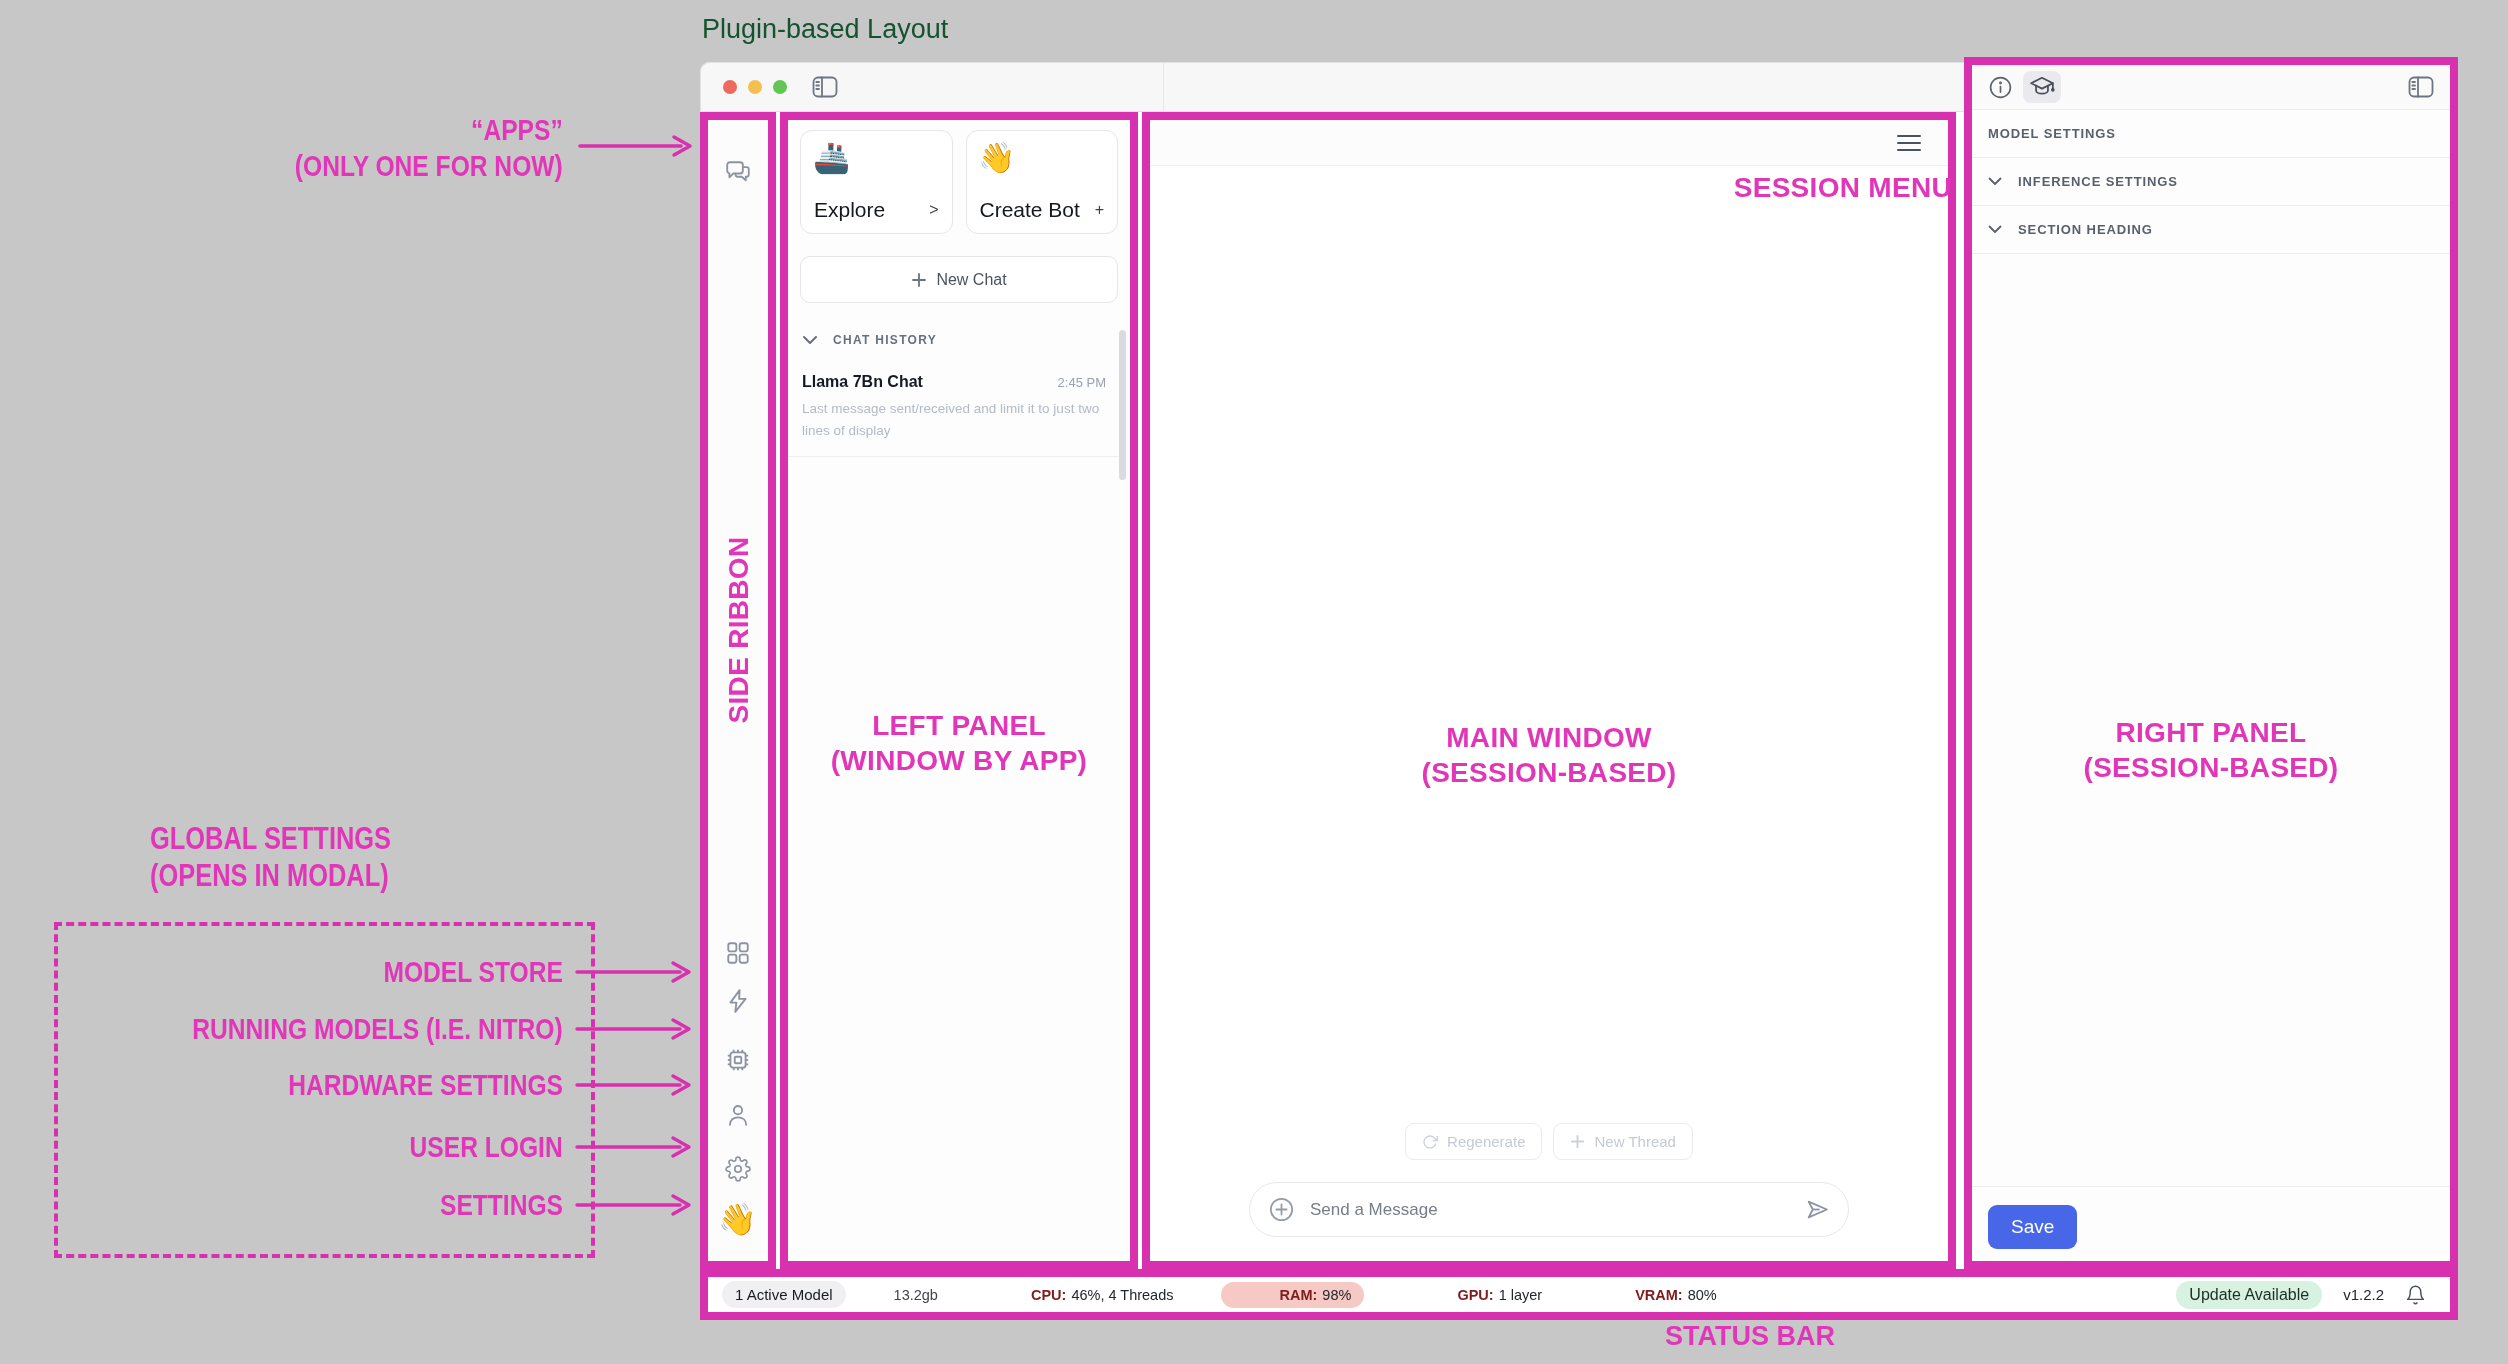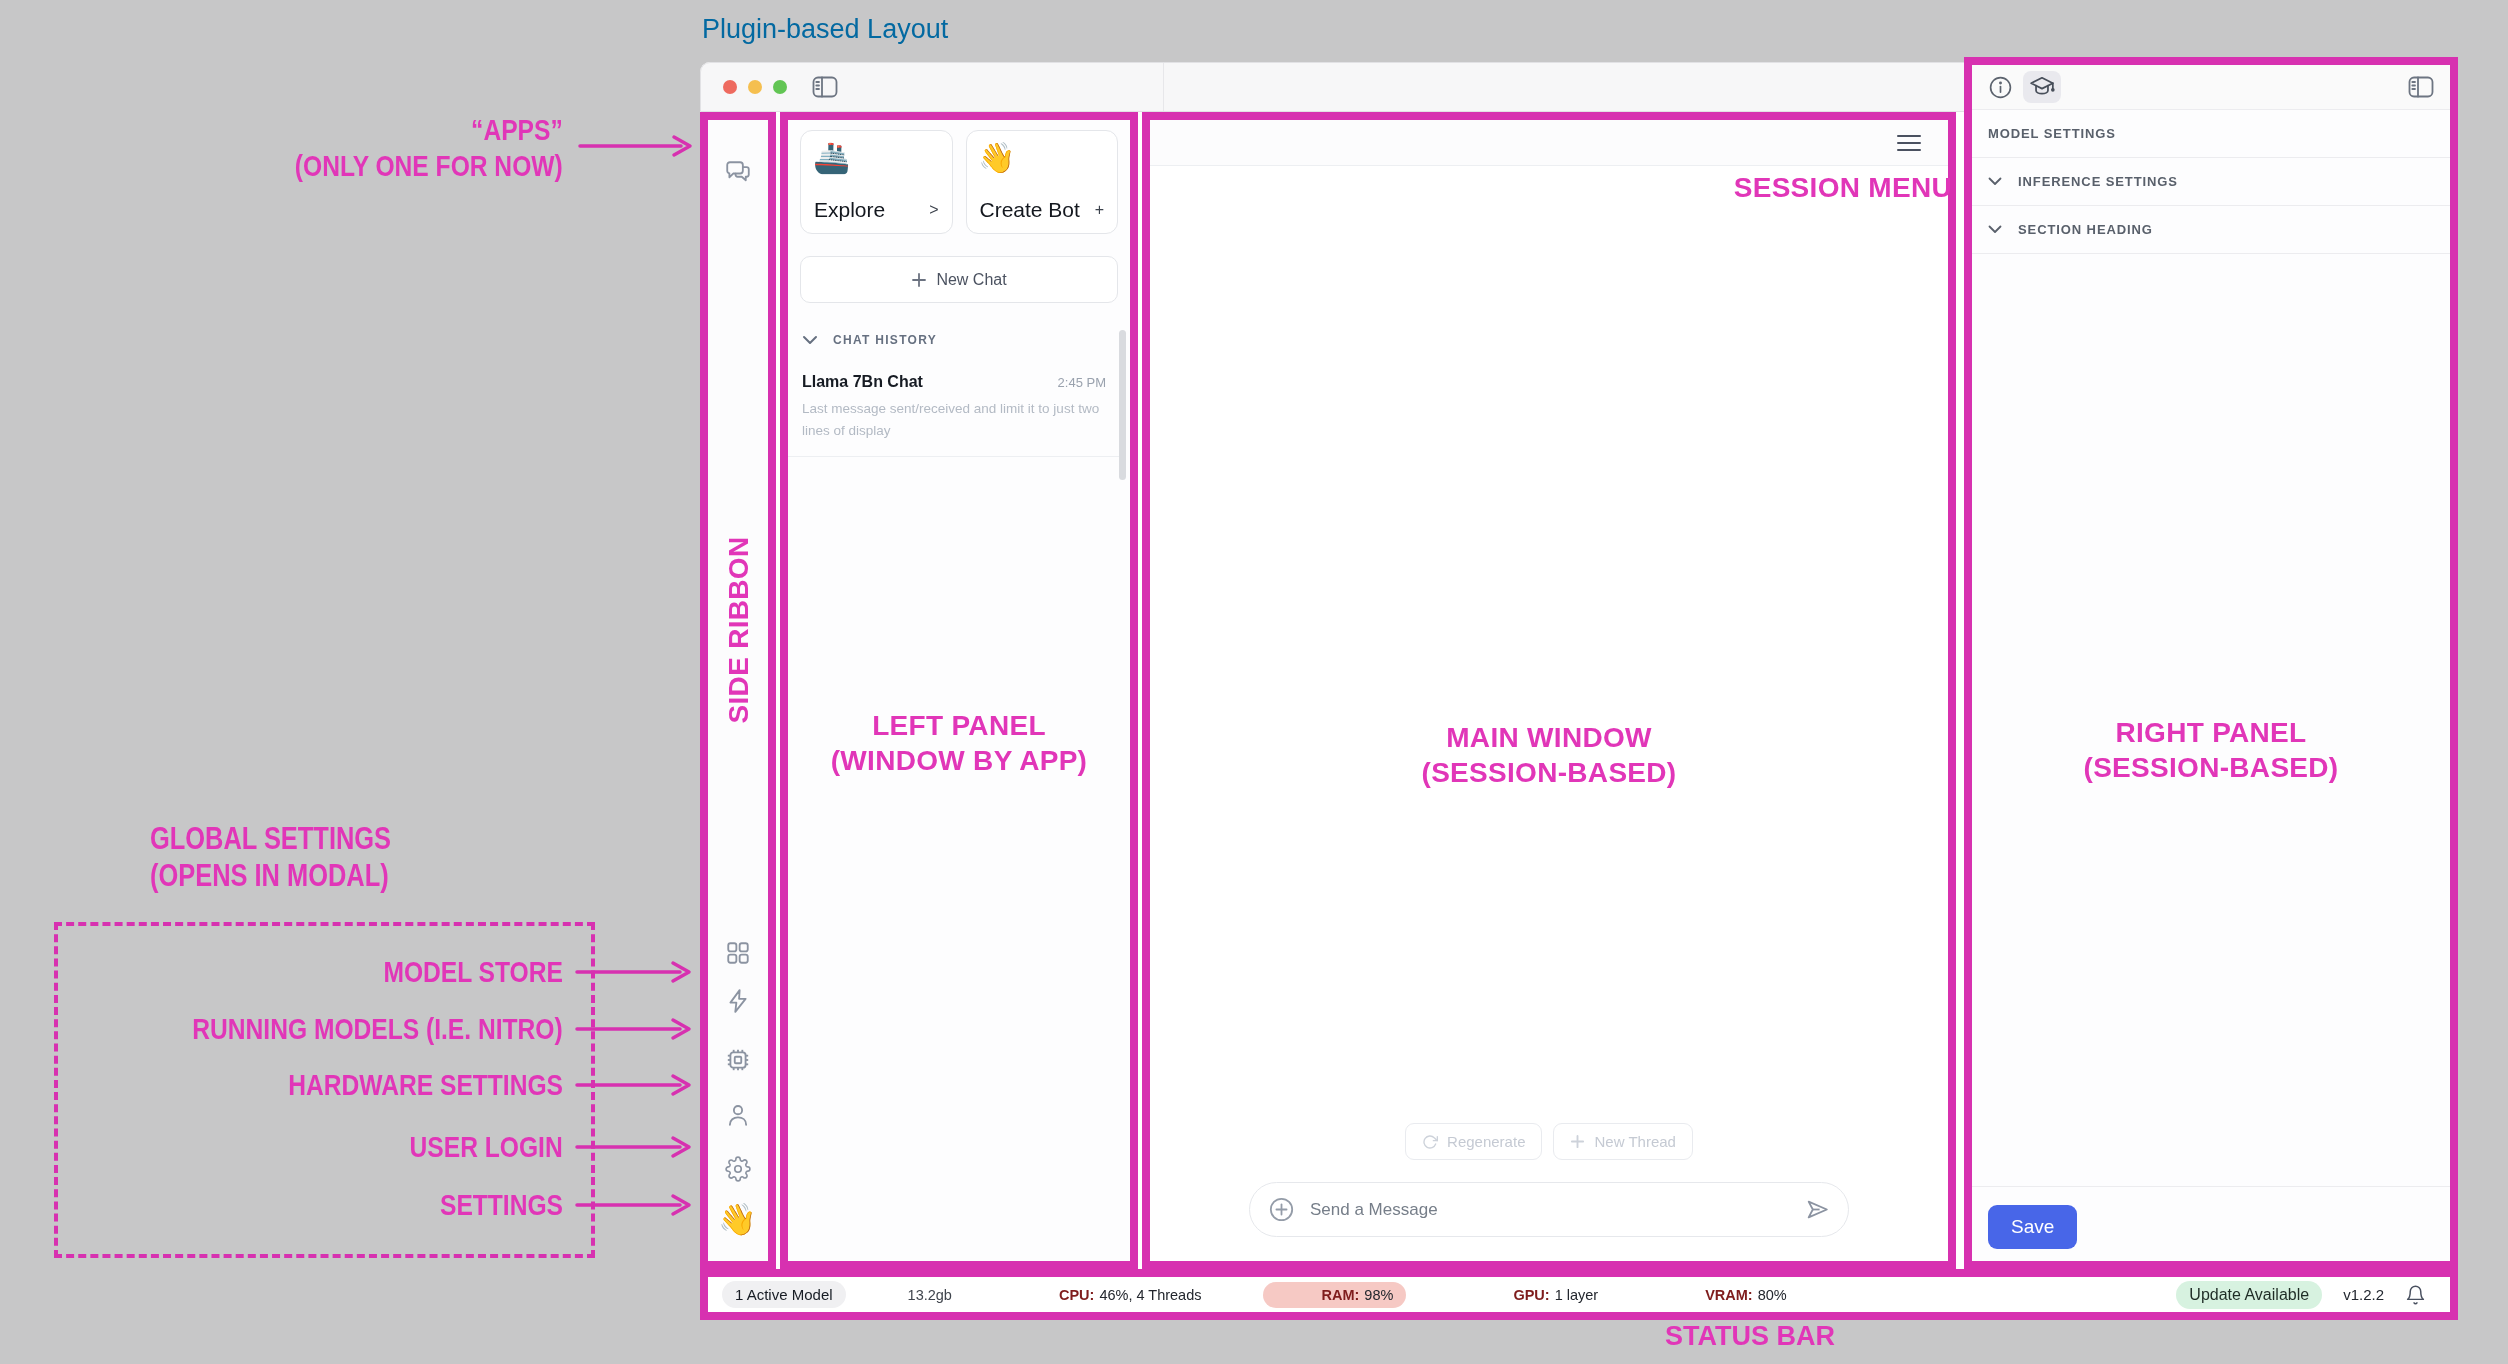--- a/index.html
+++ b/index.html
@@ -9,21 +9,21 @@
     --gray-icon:#8b93a1;
     --dark-icon:#5c636e;
   }
   *{box-sizing:border-box;}
   body{margin:0;background:#c7c7c8;font-family:"Liberation Sans",sans-serif;}
   #canvas{position:relative;width:2508px;height:1364px;background:#c7c7c8;overflow:hidden;}
 
   
   #backing{position:absolute;left:700px;top:62px;width:1758px;height:1258px;background:#ffffff;border-radius:10px 10px 0 0;z-index:1;}
   #titlebar{position:absolute;left:700px;top:62px;width:1758px;height:50px;background:#f7f7f8;border:1px solid #e2e2e5;border-radius:10px 10px 0 0;z-index:2;display:flex;align-items:center;}
-  #page-title{position:absolute;left:702px;top:14px;font-size:27px;color:#0369a1;z-index:2;}
+  #page-title{position:absolute;left:702px;top:14px;font-size:27px;color:#14532d;z-index:2;}
   .tl{width:14px;height:14px;border-radius:50%;margin-right:11px;}
   .tl.red{background:#ee6a5f;margin-left:22px;}
   .tl.yel{background:#f5bf4f;}
   .tl.grn{background:#62c554;}
   .tb-divider{position:absolute;left:462px;top:0;width:1px;height:48px;background:#e7e7ea;}
 
   
   .box{position:absolute;border:8px solid var(--mag);z-index:3;}
   #ribbon-box{left:700px;top:112px;width:76px;height:1157px;background:#fcfcfd;}
   #left-box{left:780px;top:112px;width:358px;height:1157px;background:#fdfdfe;}
@@ -67,21 +67,21 @@
   .icon-btn.selected{background:#e9e9ee;border-radius:8px;padding:4px 6px;}
   .rp-row{position:absolute;left:0;right:0;height:48px;border-bottom:1px solid #ececef;display:flex;align-items:center;padding:0 16px;gap:16px;color:#59606b;}
   .rp-row .rp-text{font-size:13px;font-weight:bold;letter-spacing:0.9px;}
   #rp-sec-title{top:45px;}
   #rp-row-0{top:93px;cursor:pointer;}
   #rp-row-1{top:141px;cursor:pointer;}
   #rp-divider{position:absolute;left:0;right:0;bottom:74px;height:1px;background:#ececef;}
   #save-btn{position:absolute;left:16px;bottom:12px;background:#4866e8;color:#fff;font-size:19px;border:none;border-radius:9px;padding:11px 23px;cursor:pointer;font-family:"Liberation Sans",sans-serif;}
 
   
-  #status-inner{position:absolute;inset:0;display:flex;align-items:center;padding:0 24px 0 14px;gap:62px;font-size:14.5px;color:#23272e;white-space:nowrap;}
+  #status-inner{position:absolute;inset:0;display:flex;align-items:center;padding:0 24px 0 14px;gap:48px;font-size:14.5px;color:#23272e;white-space:nowrap;}
   .pill{border-radius:999px;padding:5px 13px;}
   .pill.gray{background:#f0f0f2;color:#171c24;font-size:15px;}
   .pill.red{background:#f6c9c4;}
   .pill.green{background:#d7f2e0;color:#1f2d26;font-size:16px;}
   .sb-b{font-weight:bold;color:#7f1d1d;margin-left:45px;}
   .sb-right{margin-left:auto;display:flex;align-items:center;gap:21px;}
   .sb-val{margin-left:5px;}
 
   
   .ann{position:absolute;z-index:10;color:var(--maglbl);font-weight:bold;}

